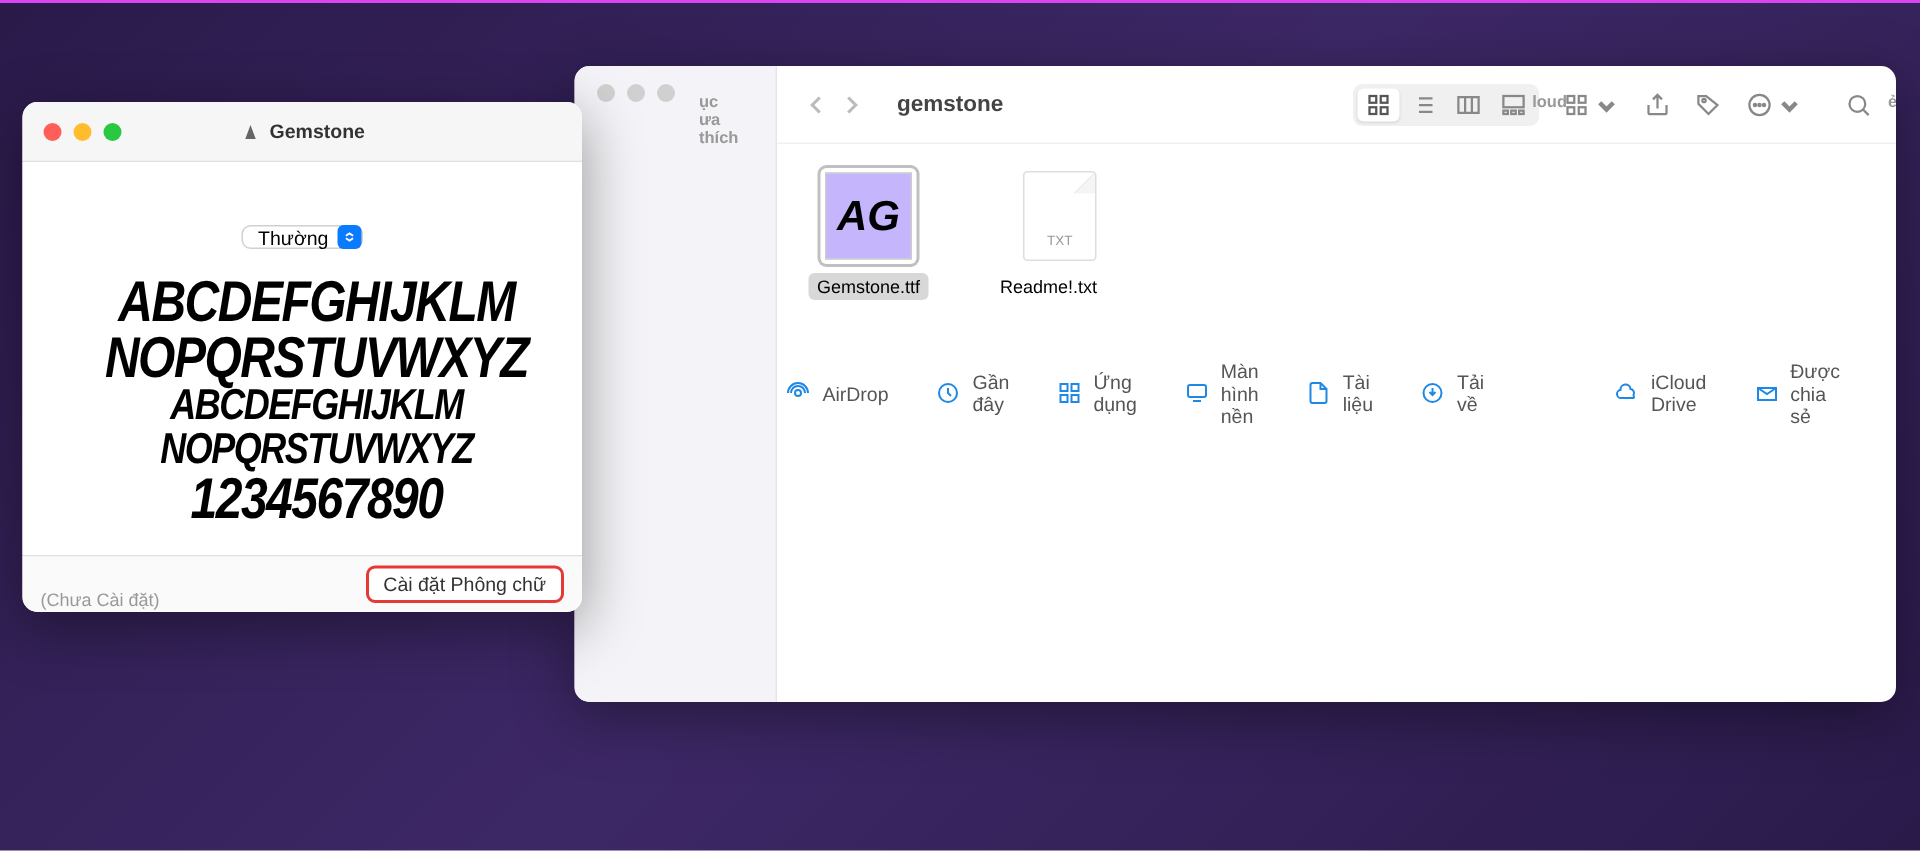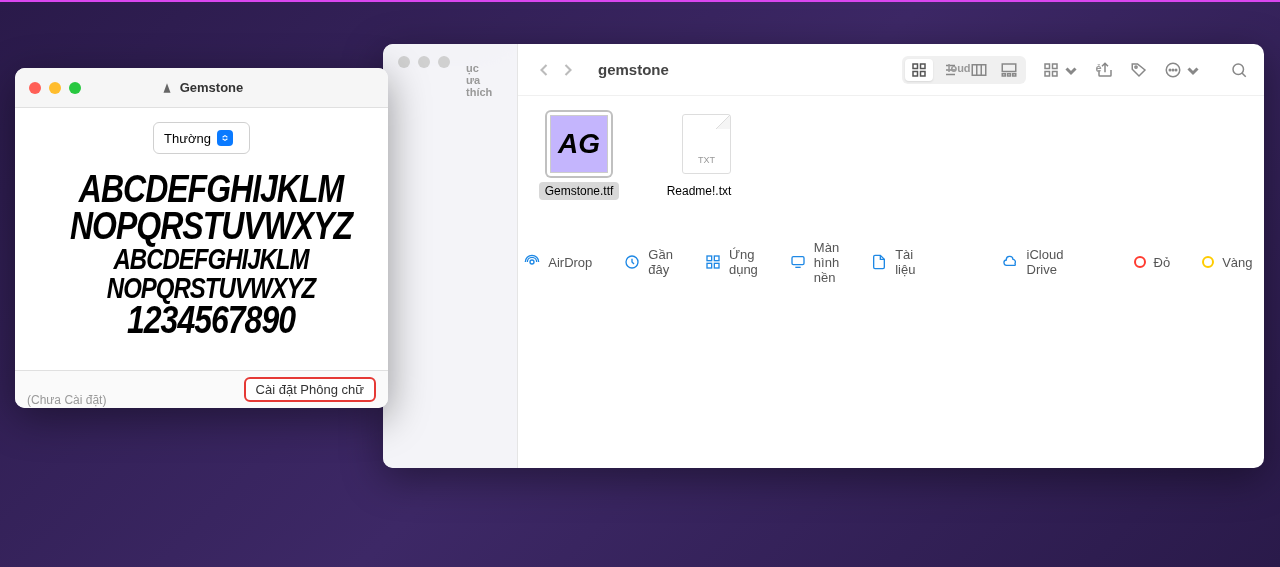--- a/index.html
+++ b/index.html
@@ -15,21 +15,21 @@
 .fb-titlebar { height: 40px; display: flex; align-items: center; position: relative; background: #f6f6f6; border-radius: 10px 10px 0 0; border-bottom: 1px solid #e0e0e0; }
 .traffic { display: flex; gap: 8px; margin-left: 14px; }
 .tl { width: 12px; height: 12px; border-radius: 50%; }
 .tl.red { background: #ff5f57; }
 .tl.yellow { background: #ffbd2e; }
 .tl.green { background: #28c840; }
 .tl.disabled { background: #d0d0d0; }
 .fb-title { position: absolute; left: 0; right: 0; text-align: center; font-size: 13px; font-weight: 600; color: #333; display: flex; align-items: center; justify-content: center; gap: 6px; }
 .fb-title svg { width: 14px; height: 14px; }
 .fb-body { flex: 1; display: flex; flex-direction: column; align-items: center; padding: 14px 10px 0; background: #fff; }
-.fb-select { display: inline-flex; align-items: center; background: #fff; border: 1px solid #d0d0d0; border-radius: 6px; height: 32px; padding: 0 16px 0 10px; font-size: 13px; gap: 6px; }
+.fb-select { display: inline-flex; align-items: center; background: #fff; border: 1px solid #d0d0d0; border-radius: 6px; height: 16px; padding: 0 0 0 10px; font-size: 13px; gap: 6px; margin-top: 28px; }
 .fb-select .chev { width: 16px; height: 16px; background: #0a7aff; border-radius: 4px; display: flex; flex-direction: column; align-items: center; justify-content: center; }
 .fb-select .chev svg { width: 8px; height: 8px; }
 .preview { margin-top: 18px; text-align: center; line-height: 1.1; margin-left: 19px; }
 .preview .l1 { font-size: 32px; font-weight: 900; font-style: italic; letter-spacing: -1px; transform: scaleY(1.2); margin-bottom: 2px; }
 .preview .l2 { font-size: 24px; font-weight: 900; font-style: italic; letter-spacing: -1px; transform: scaleY(1.2); margin-bottom: 2px; }
 .fb-footer { height: 38px; border-top: 1px solid #e0e0e0; display: flex; align-items: center; justify-content: space-between; padding: 0 12px; background: #fafafa; border-radius: 0 0 10px 10px; }
 .fb-status { font-size: 12px; color: #999; margin-top: 20px; }
 .fb-install { font-size: 13px; padding: 3px 10px; border: 2px solid #e53935; border-radius: 6px; background: #fff; color: #333; }
 
 
@@ -107,26 +107,40 @@
         </svg>
       <span>Màn hình nền</span>
     </div>
     <div class="fn-item">
       <svg viewBox="0 0 24 24" fill="none" stroke="#1e88e5" stroke-width="2">
           <path d="M14 2H6a2 2 0 0 0-2 2v16a2 2 0 0 0 2 2h12a2 2 0 0 0 2-2V8z"></path>
           <path d="M14 2v6h6"></path>
         </svg>
       <span>Tài liệu</span>
     </div>
+    <div class="fn-item">
+      <svg viewBox="0 0 24 24" fill="none" stroke="#1e88e5" stroke-width="2">
+          <circle cx="12" cy="12" r="9"></circle>
+          <path d="M12 7v7m-3-3l3 3 3-3"></path>
+        </svg>
+      <span>Tải về</span>
+    </div>
     <div class="fn-section">loud</div>
     <div class="fn-item">
       <svg viewBox="0 0 24 24" fill="none" stroke="#1e88e5" stroke-width="2">
           <path d="M18 14a4 4 0 0 0-3-6 5 5 0 0 0-10 1 4 4 0 0 0 1 8h12a3 3 0 0 0 0-3z"></path>
         </svg>
       <span>iCloud Drive</span>
+    </div>
+    <div class="fn-item">
+      <svg viewBox="0 0 24 24" fill="none" stroke="#1e88e5" stroke-width="2">
+          <path d="M3 7h18v12H3z"></path>
+          <path d="M3 7l9 6 9-6"></path>
+        </svg>
+      <span>Được chia sẻ</span>
     </div>
     <div class="fn-section">ẻ</div>
     <div class="fn-item tag-red">
       <span class="dot"></span>
       <span style="color:#555">Đỏ</span>
     </div>
     <div class="fn-item tag-yellow">
       <span class="dot"></span>
       <span style="color:#555">Vàng</span>
     </div>

